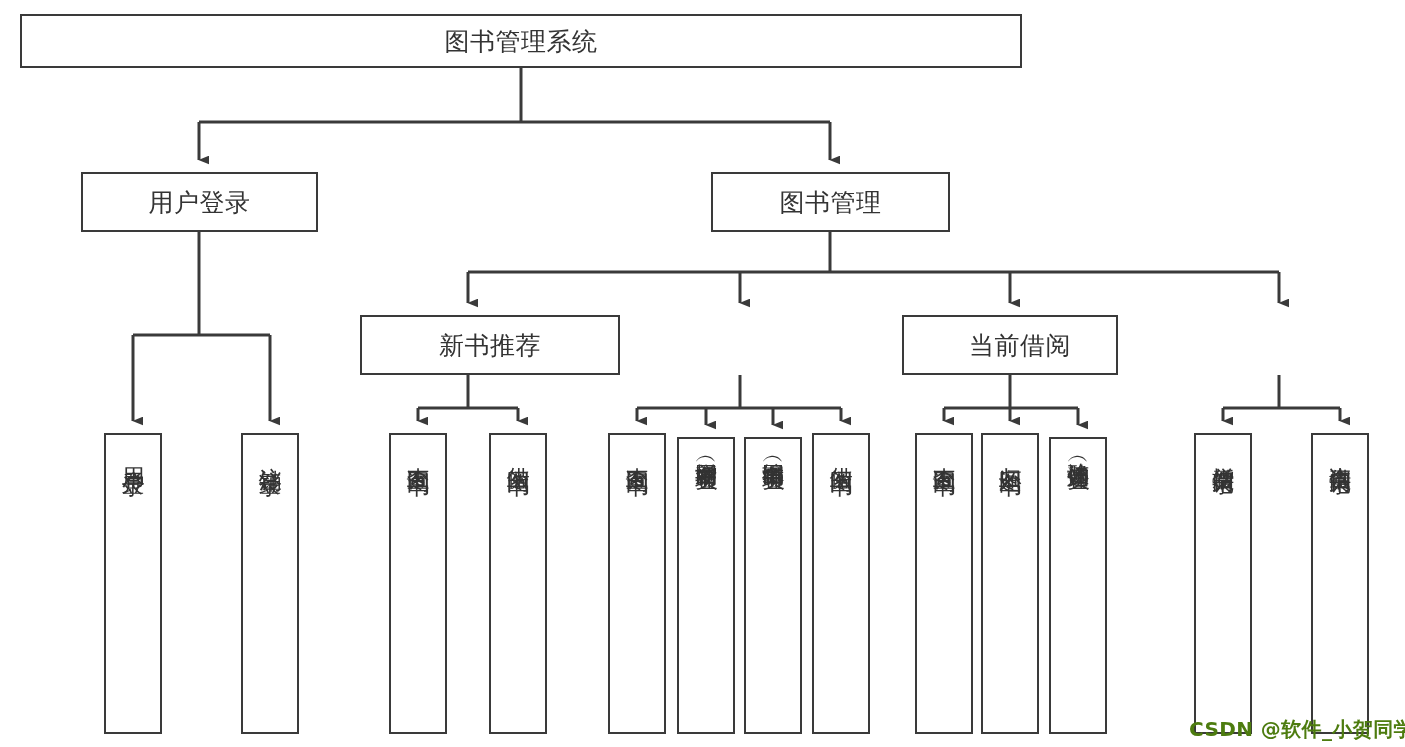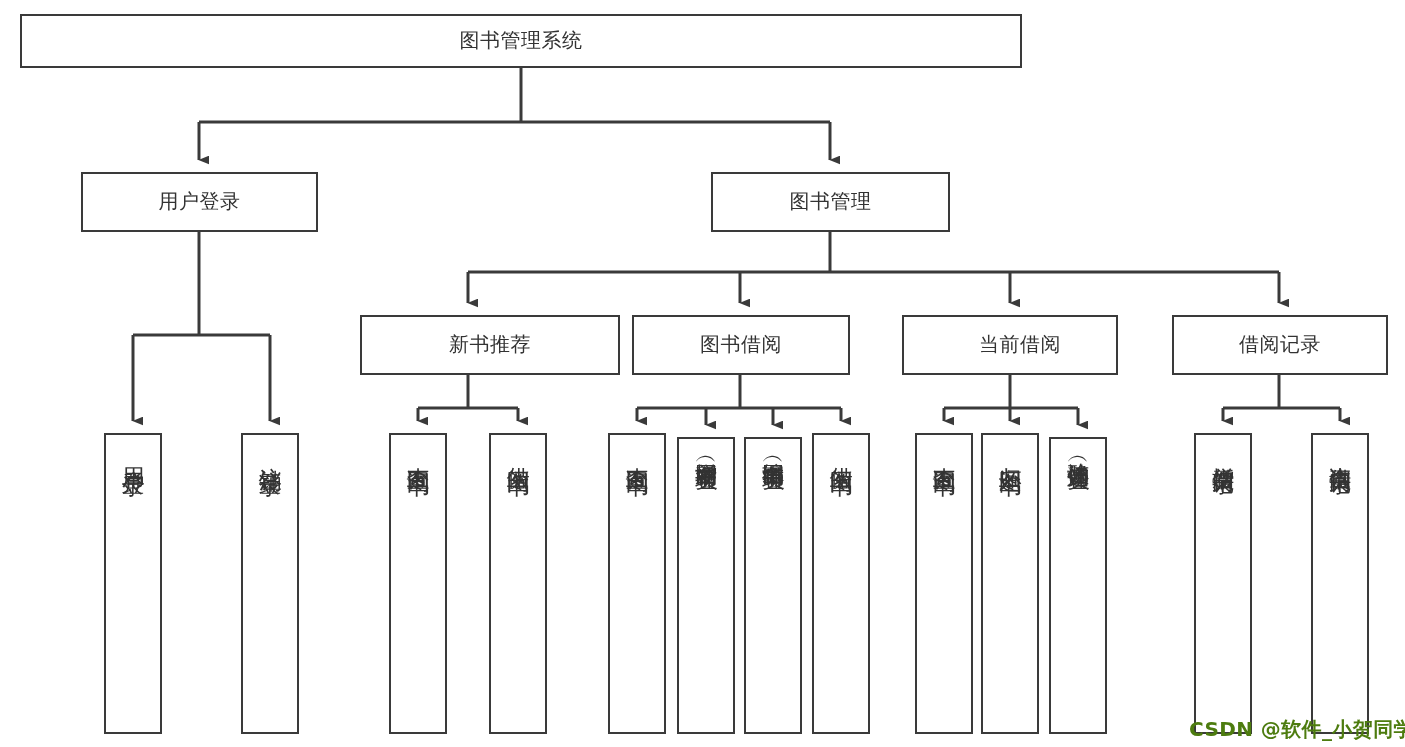--- a/index.html
+++ b/index.html
@@ -37,21 +37,21 @@
     z-index: 2;
   }
   .node .node-label {
     color: #333333;
     text-align: center;
     line-height: 1.16;
     letter-spacing: 0.5px;
   }
   
   .node.horiz .node-label {
-    font-size: 20px;
+    font-size: 25px;
     white-space: nowrap;
   }
   
   .node.vert {
     align-items: flex-start;
     padding-top: 14px;
   }
   .node.vert .node-label {
     writing-mode: vertical-rl;
     text-orientation: upright;
@@ -143,29 +143,23 @@
   <div class="node horiz" style="left:81px; top:172px; width:237px; height:60px;">
     <span class="node-label">用户登录</span>
   </div>
   <div class="node horiz" style="left:711px; top:172px; width:239px; height:60px;align-items:center;">
     <span class="node-label">图书管理</span>
   </div>
 
   <div class="node horiz" style="left:360px; top:315px; width:260px; height:60px;">
     <span class="node-label">新书推荐</span>
   </div>
-  <div class="node horiz" style="left:632px; top:315px; width:218px; height:60px;">
-    <span class="node-label">图书借阅</span>
-  </div>
   <div class="node horiz" style="left:902px; top:315px; width:216px; height:60px;padding-left:20px;">
     <span class="node-label">当前借阅</span>
   </div>
-  <div class="node horiz" style="left:1172px; top:315px; width:216px; height:60px;">
-    <span class="node-label">借阅记录</span>
-  </div>
 
   <div class="node vert" style="left:104px; top:433px; width:58px; height:301px;">
     <span class="node-label">用户登录</span>
   </div>
   <div class="node vert" style="left:241px; top:433px; width:58px; height:301px;">
     <span class="node-label">注销登录</span>
   </div>
 
   <div class="node vert" style="left:389px; top:433px; width:58px; height:301px;">
     <span class="node-label">查询图书</span>

